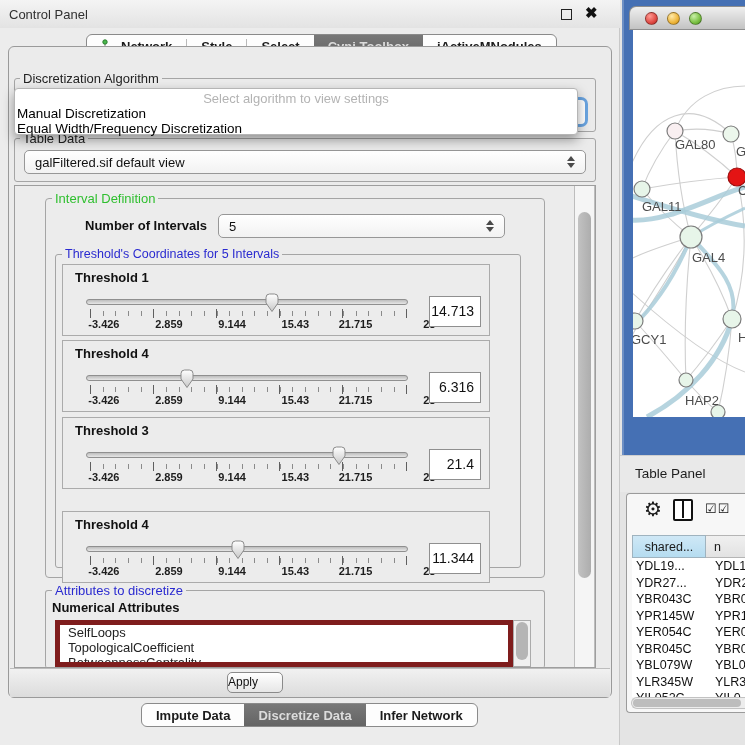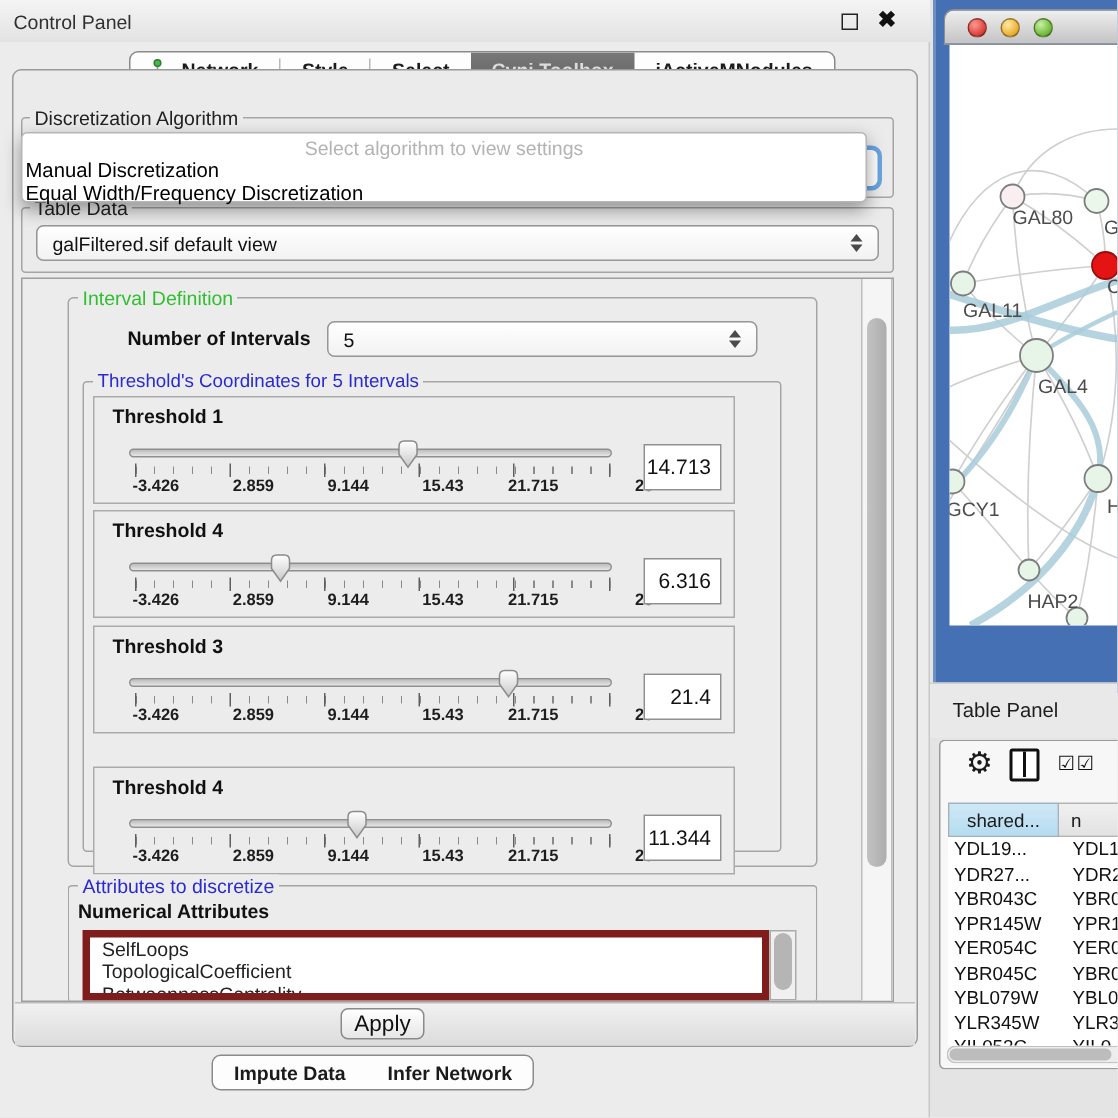--- a/index.html
+++ b/index.html
@@ -51,21 +51,21 @@
   .majortick { position:absolute; top:44px; width:1px; height:9px; background:#5f5f5f; }
   .ticklabel { position:absolute; top:53px; width:60px; text-align:right; font-size:11px; font-weight:bold; color:#1d1d1d; }
   .valbox { position:absolute; left:366px; top:31px; width:52px; height:31px; background:#fff; border:1px solid #8f8f8f; font-size:14px; color:#111; text-align:right; padding:6px 6px 0 0; }
 
   #attr-list { left:55px; top:620px; width:458px; height:47px; background:#fff; border:5px solid #7f1d1d; overflow:hidden; font-size:13px; color:#222; }
   .attr-item { padding:1px 0 1px 8px; height:15px; line-height:14px; }
   #attr-scroll-track { left:513px; top:620px; width:18px; height:47px; background:#f0f0f0; border:1px solid #ababab; }
   #attr-scroll-thumb { left:516px; top:622px; width:12px; height:38px; background:#b5b5b5; border-radius:6px; }
 
   #apply-row { left:10px; top:668px; width:600px; height:29px; background:linear-gradient(#f1f1f1,#dcdcdc); border-top:1px solid #bdbdbd; }
-  #apply-btn { left:227px; top:672px; width:56px; height:21px; background:linear-gradient(#ffffff,#e6e6e6); border:1px solid #8a8a8a; border-radius:5px; font-size:15px; color:#111; text-align:center; line-height:19px; }
+  #apply-btn { left:227px; top:672px; width:56px; height:21px; background:linear-gradient(#ffffff,#e6e6e6); border:1px solid #8a8a8a; border-radius:5px; font-size:12px; color:#111; text-align:left; line-height:19px; }
 
   
   #combo-focus-sliver { left:500px; top:97px; width:88px; height:30px; border:3px solid #6aa4e0; border-radius:7px; background:#fff; }
   #algo-popup { left:14px; top:88px; width:564px; height:47px; background:#fff; border:1px solid #b5b5b5; border-radius:4px; box-shadow:0 5px 12px rgba(0,0,0,.38); z-index:30; }
   #popup-hint { position:absolute; left:0; top:2px; width:100%; text-align:center; font-size:13px; color:#b3b3b3; }
   .popup-opt { position:absolute; left:2px; font-size:13.5px; color:#000; white-space:nowrap; }
   #popup-opt-0 { top:17px; font-weight:normal; }
   #popup-opt-1 { top:32px; }
 
   
@@ -288,20 +288,23 @@
     </div>
     <div id="attr-scroll-track" class="abs"></div>
     <div id="attr-scroll-thumb" class="abs"></div>
 
     <div id="apply-row" class="abs"></div>
     <div id="apply-btn" class="abs">Apply</div>
 
     <div id="bottom-tabs" class="abs seg-bar">
       <div class="seg">
           <span>Impute Data</span>
+        </div>
+      <div class="seg selected">
+          <span>Discretize Data</span>
         </div>
       <div class="seg">
           <span>Infer Network</span>
         </div>
     </div>
 
     <div id="algo-popup" class="abs">
       <div id="popup-hint">Select algorithm to view settings</div>
       <div class="popup-opt" id="popup-opt-0">Manual Discretization</div>
       <div class="popup-opt" id="popup-opt-1">Equal Width/Frequency Discretization</div>

